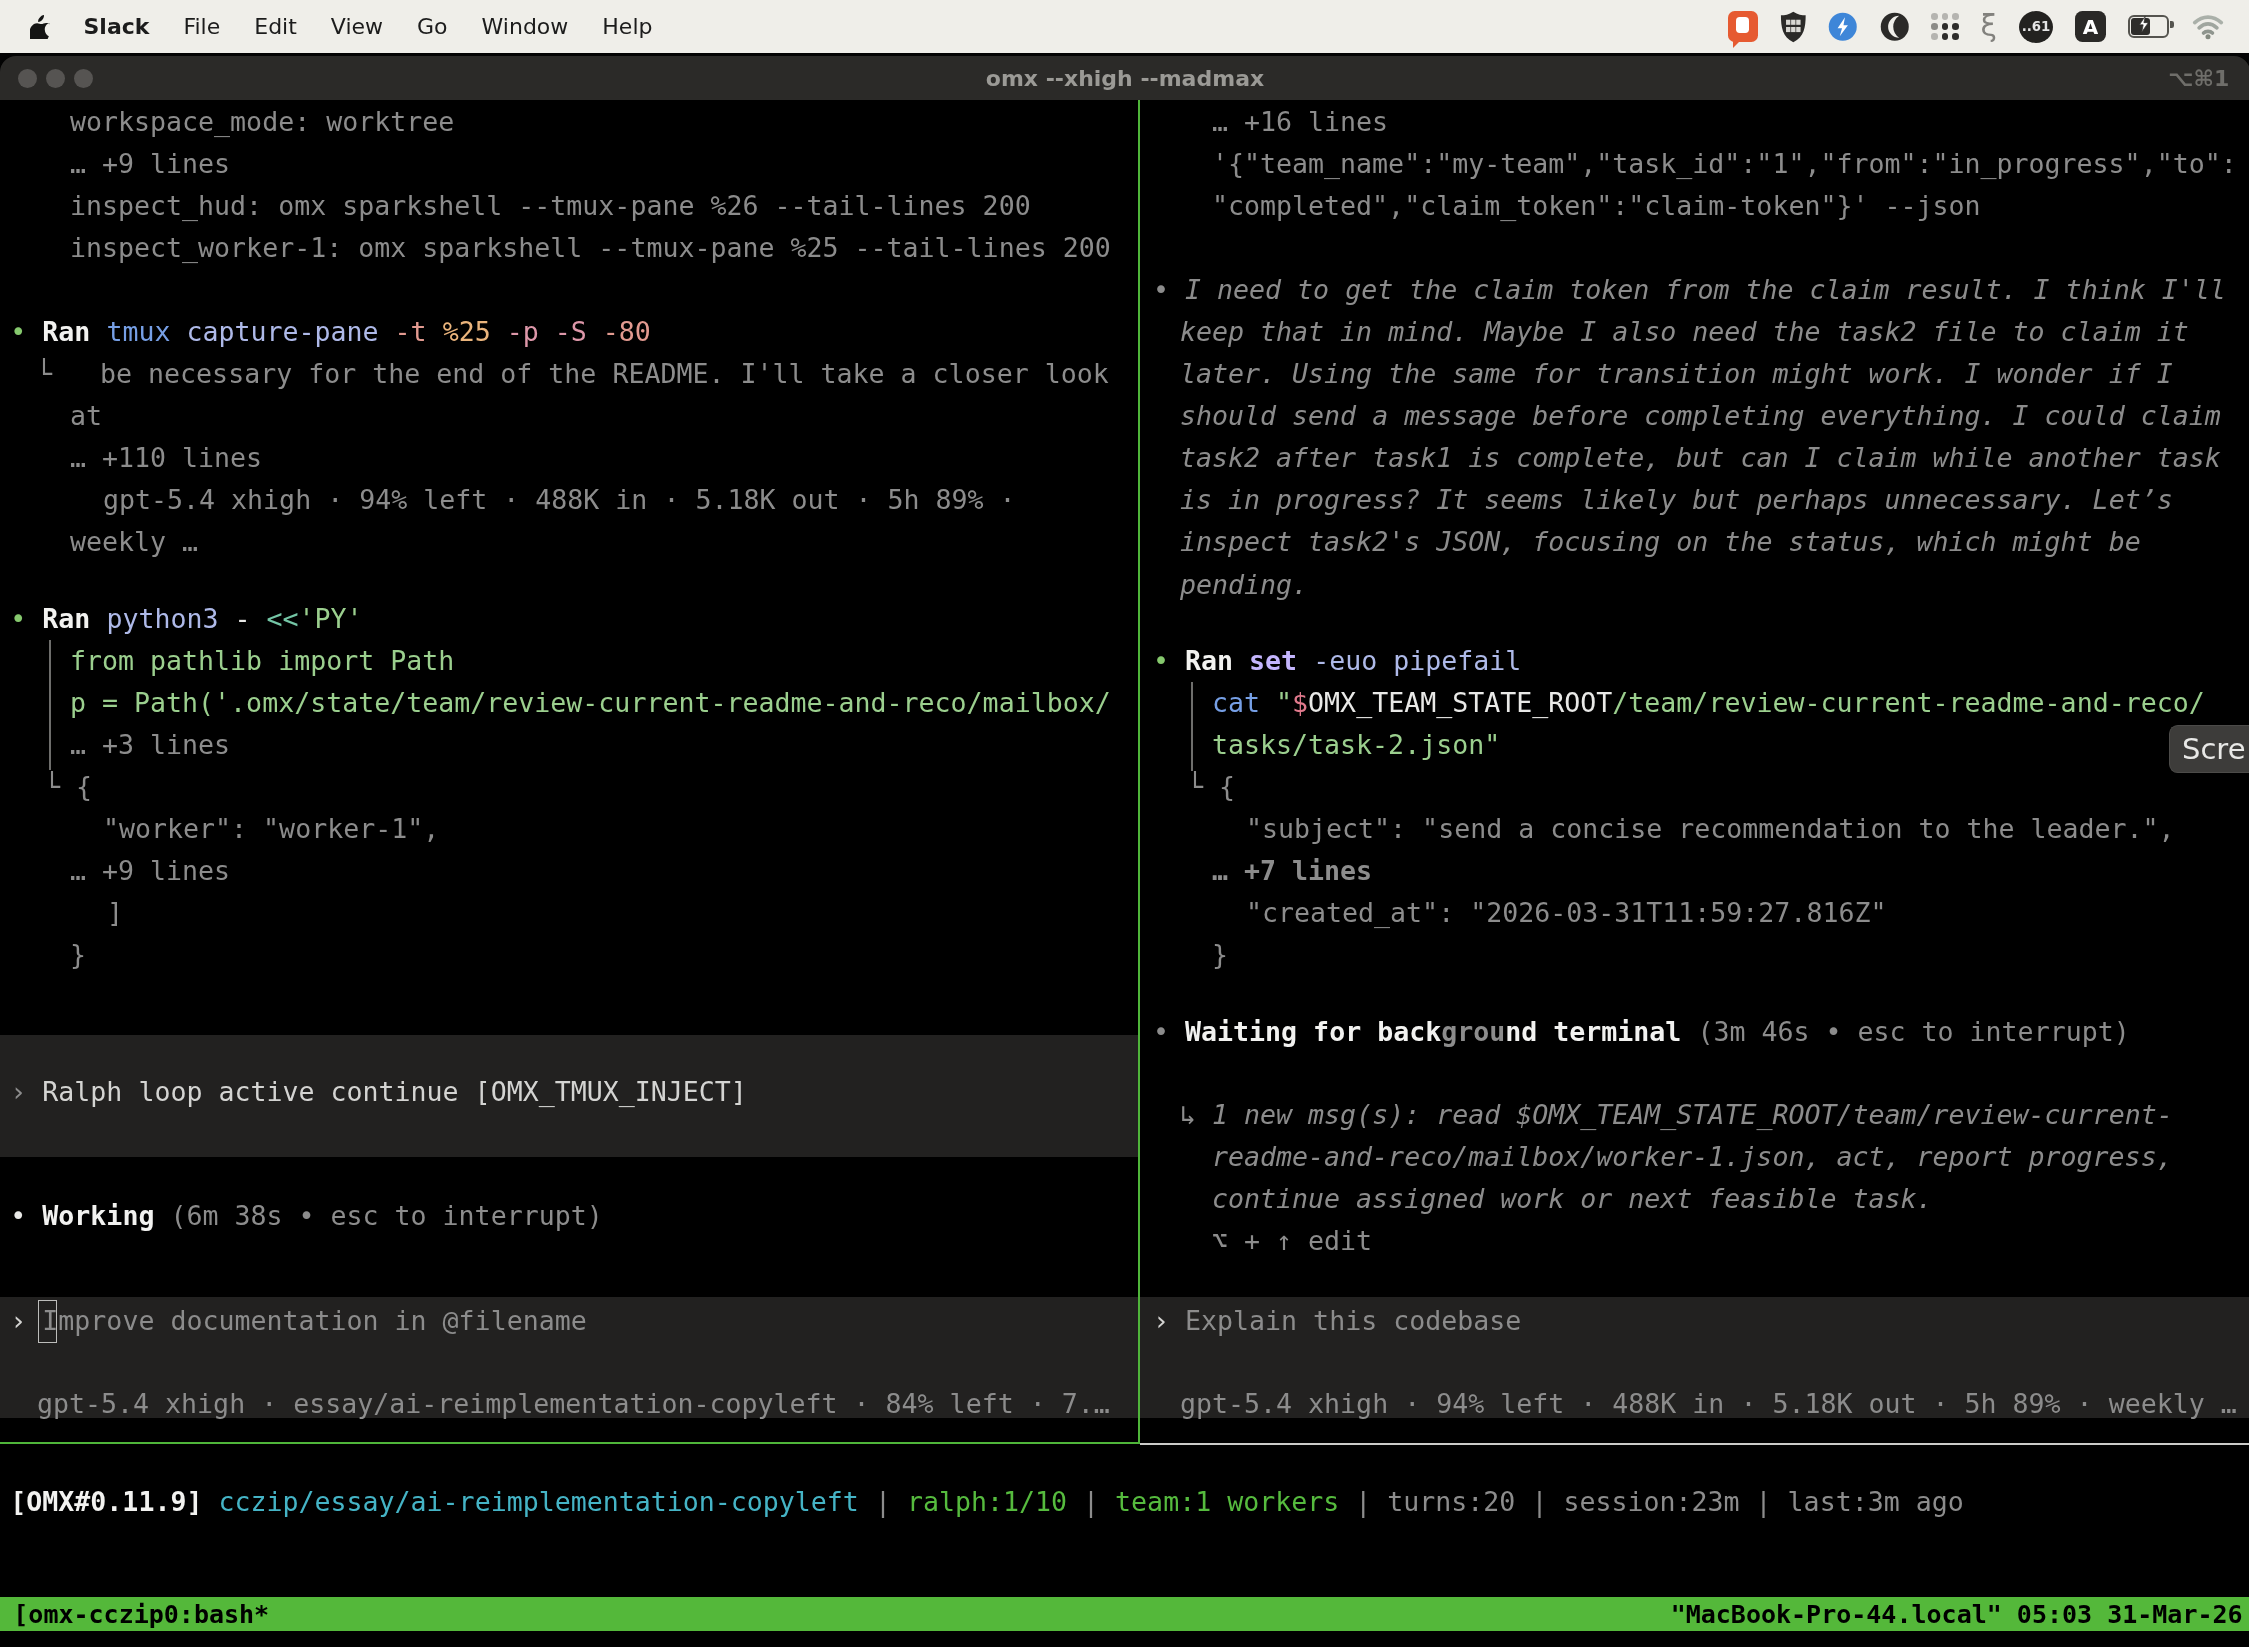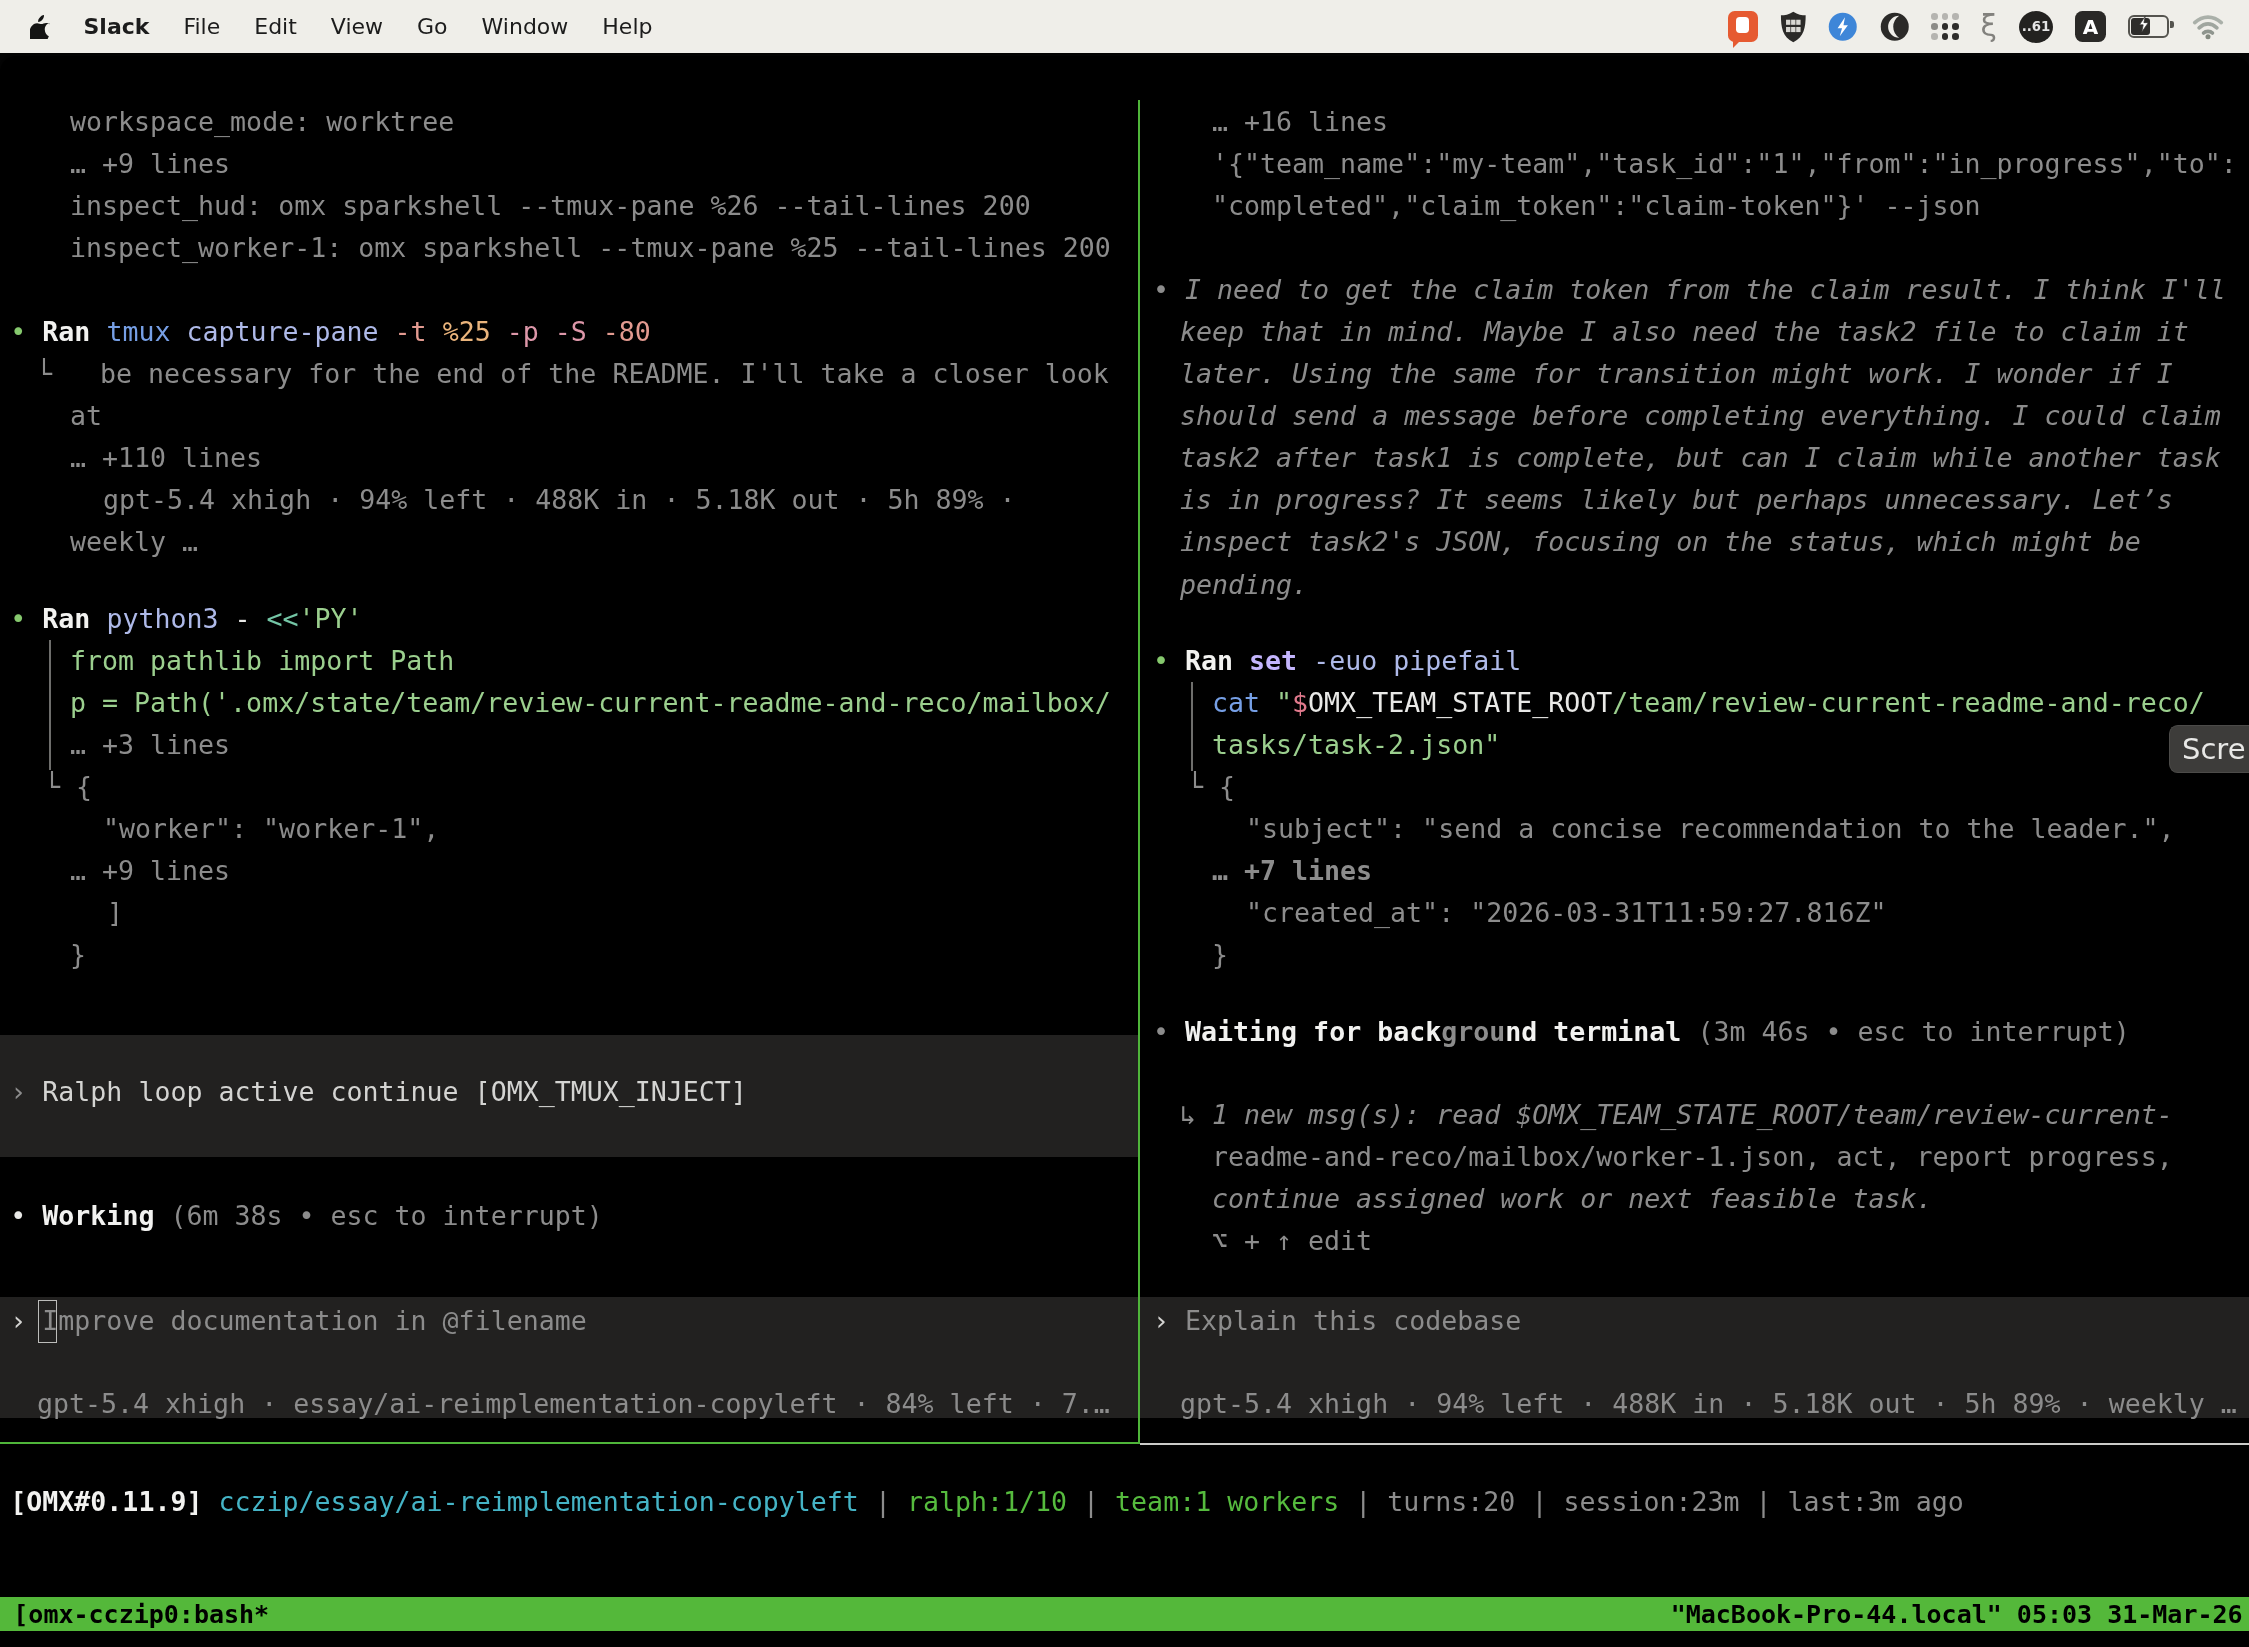--- a/index.html
+++ b/index.html
@@ -123,20 +123,27 @@
           <path d="M5 13 C16 3 30 3 41 13" stroke="#aab0a9" stroke-width="5" fill="none" stroke-linecap="round"></path>
           <path d="M11 20 C19 13 27 13 35 20" stroke="#a0a69f" stroke-width="5" fill="none" stroke-linecap="round"></path>
           <path d="M17 27 C20 24 26 24 29 27" stroke="#8f958e" stroke-width="5" fill="none" stroke-linecap="round"></path>
           <circle cx="23" cy="32" r="3.4" fill="#83897f"></circle>
         </svg>
     </span>
   </div>
 </div>
 
 <div class="window">
+  <div class="titlebar">
+    <span class="tl-dot" style="left:17.7px"></span>
+    <span class="tl-dot" style="left:46px"></span>
+    <span class="tl-dot" style="left:74px"></span>
+    <div class="win-title">omx --xhigh --madmax</div>
+    <div class="win-shortcut">⌥⌘1</div>
+  </div>
 
   <div class="term" id="term">
 
     <div class="band band-ralph"></div>
     <div class="band band-input-left"></div>
     <div class="band band-input-right"></div>
     <div class="divider-v"></div>
     <div class="border-left-bottom"></div>
     <div class="border-right-bottom"></div>
     <div class="vline vline-left"></div>
@@ -180,21 +187,21 @@
         <div class="tline" style="top: 540px; left: 1153px;"><span style="color: rgb(134, 201, 110);">• </span><span style="color: rgb(242, 242, 240); font-weight: bold;">Ran</span><span style="color: #c4b5fd; font-weight: bold;"> set</span><span style="color: rgb(174, 185, 232);"> -euo pipefail</span></div>
         <div class="tline" style="top: 582px; left: 1212px;"><span style="color: rgb(118, 159, 229);">cat</span><span style="color: rgb(155, 207, 142);"> "</span><span style="color: rgb(224, 121, 140);">$</span><span style="color: rgb(233, 233, 231);">OMX_TEAM_STATE_ROOT</span><span style="color: rgb(155, 207, 142);">/team/review-current-readme-and-reco/</span></div>
         <div class="tline" style="top: 624px; left: 1212px;"><span style="color: rgb(155, 207, 142);">tasks/task-2.json"</span></div>
         <div class="tline" style="top: 666px; left: 1187px;"><span style="color: rgb(140, 140, 140);">└ {</span></div>
         <div class="tline" style="top: 708px; left: 1246px;"><span style="color: rgb(140, 140, 140);">"subject": "send a concise recommendation to the leader.",</span></div>
         <div class="tline" style="top: 750px; left: 1212px; font-weight: bold;"><span style="color: rgb(140, 140, 140);">… +7 lines</span></div>
         <div class="tline" style="top: 792px; left: 1246px;"><span style="color: rgb(140, 140, 140);">"created_at": "2026-03-31T11:59:27.816Z"</span></div>
         <div class="tline" style="top: 834px; left: 1212px;"><span style="color: rgb(140, 140, 140);">}</span></div>
         <div class="tline" style="top: 911px; left: 1153px;"><span style="color: rgb(140, 140, 140);">• </span><span style="color: rgb(242, 242, 240); font-weight: bold;">Waiting for back</span><span style="color: rgb(140, 140, 140); font-weight: bold;">grou</span><span style="color: rgb(242, 242, 240); font-weight: bold;">nd terminal</span><span style="color: rgb(140, 140, 140);"> (3m 46s • esc to interrupt)</span></div>
         <div class="tline" style="top: 994px; left: 1180px;"><span style="color: rgb(140, 140, 140);">↳ </span><span style="color: rgb(140, 140, 140); font-style: italic;">1 new msg(s): read $OMX_TEAM_STATE_ROOT/team/review-current-</span></div>
-        <div class="tline" style="top: 1036px; left: 1212px;"><span style="color: rgb(140, 140, 140); ">readme-and-reco/mailbox/worker-1.json, act, report progress,</span></div>
+        <div class="tline" style="top: 1036px; left: 1212px;"><span style="color: rgb(140, 140, 140); font-style: italic;">readme-and-reco/mailbox/worker-1.json, act, report progress,</span></div>
         <div class="tline" style="top: 1078px; left: 1212px;"><span style="color: rgb(140, 140, 140); font-style: italic;">continue assigned work or next feasible task.</span></div>
         <div class="tline" style="top: 1120px; left: 1212px;"><span style="color: rgb(140, 140, 140);">⌥ + ↑ edit</span></div>
         <div class="tline" style="top: 1200px; left: 1153px;"><span style="color: rgb(212, 212, 210);">› </span><span style="color: rgb(140, 140, 140);">Explain this codebase</span></div>
         <div class="tline" style="top: 1283px; left: 1180px;"><span style="color: rgb(140, 140, 140);">gpt-5.4 xhigh · 94% left · 488K in · 5.18K out · 5h 89% · weekly …</span></div>
         <div class="tline" style="top: 1381px; left: 10.3px;"><span style="color: rgb(242, 242, 240); font-weight: bold;">[OMX#0.11.9]</span><span style="color: rgb(140, 140, 140);"> </span><span style="color: rgb(69, 180, 198);">cczip/essay/ai-reimplementation-copyleft</span><span style="color: rgb(140, 140, 140);"> | </span><span style="color: rgb(86, 187, 62);">ralph:1/10</span><span style="color: rgb(140, 140, 140);"> | </span><span style="color: rgb(86, 187, 62);">team:1 workers</span><span style="color: rgb(140, 140, 140);"> | </span><span style="color: rgb(140, 140, 140);">turns:20</span><span style="color: rgb(140, 140, 140);"> | </span><span style="color: rgb(140, 140, 140);">session:23m</span><span style="color: rgb(140, 140, 140);"> | </span><span style="color: rgb(140, 140, 140);">last:3m ago</span></div>
       </div>
 
     <div class="cursor"></div>
     <div class="tooltip">Scre</div>
 

